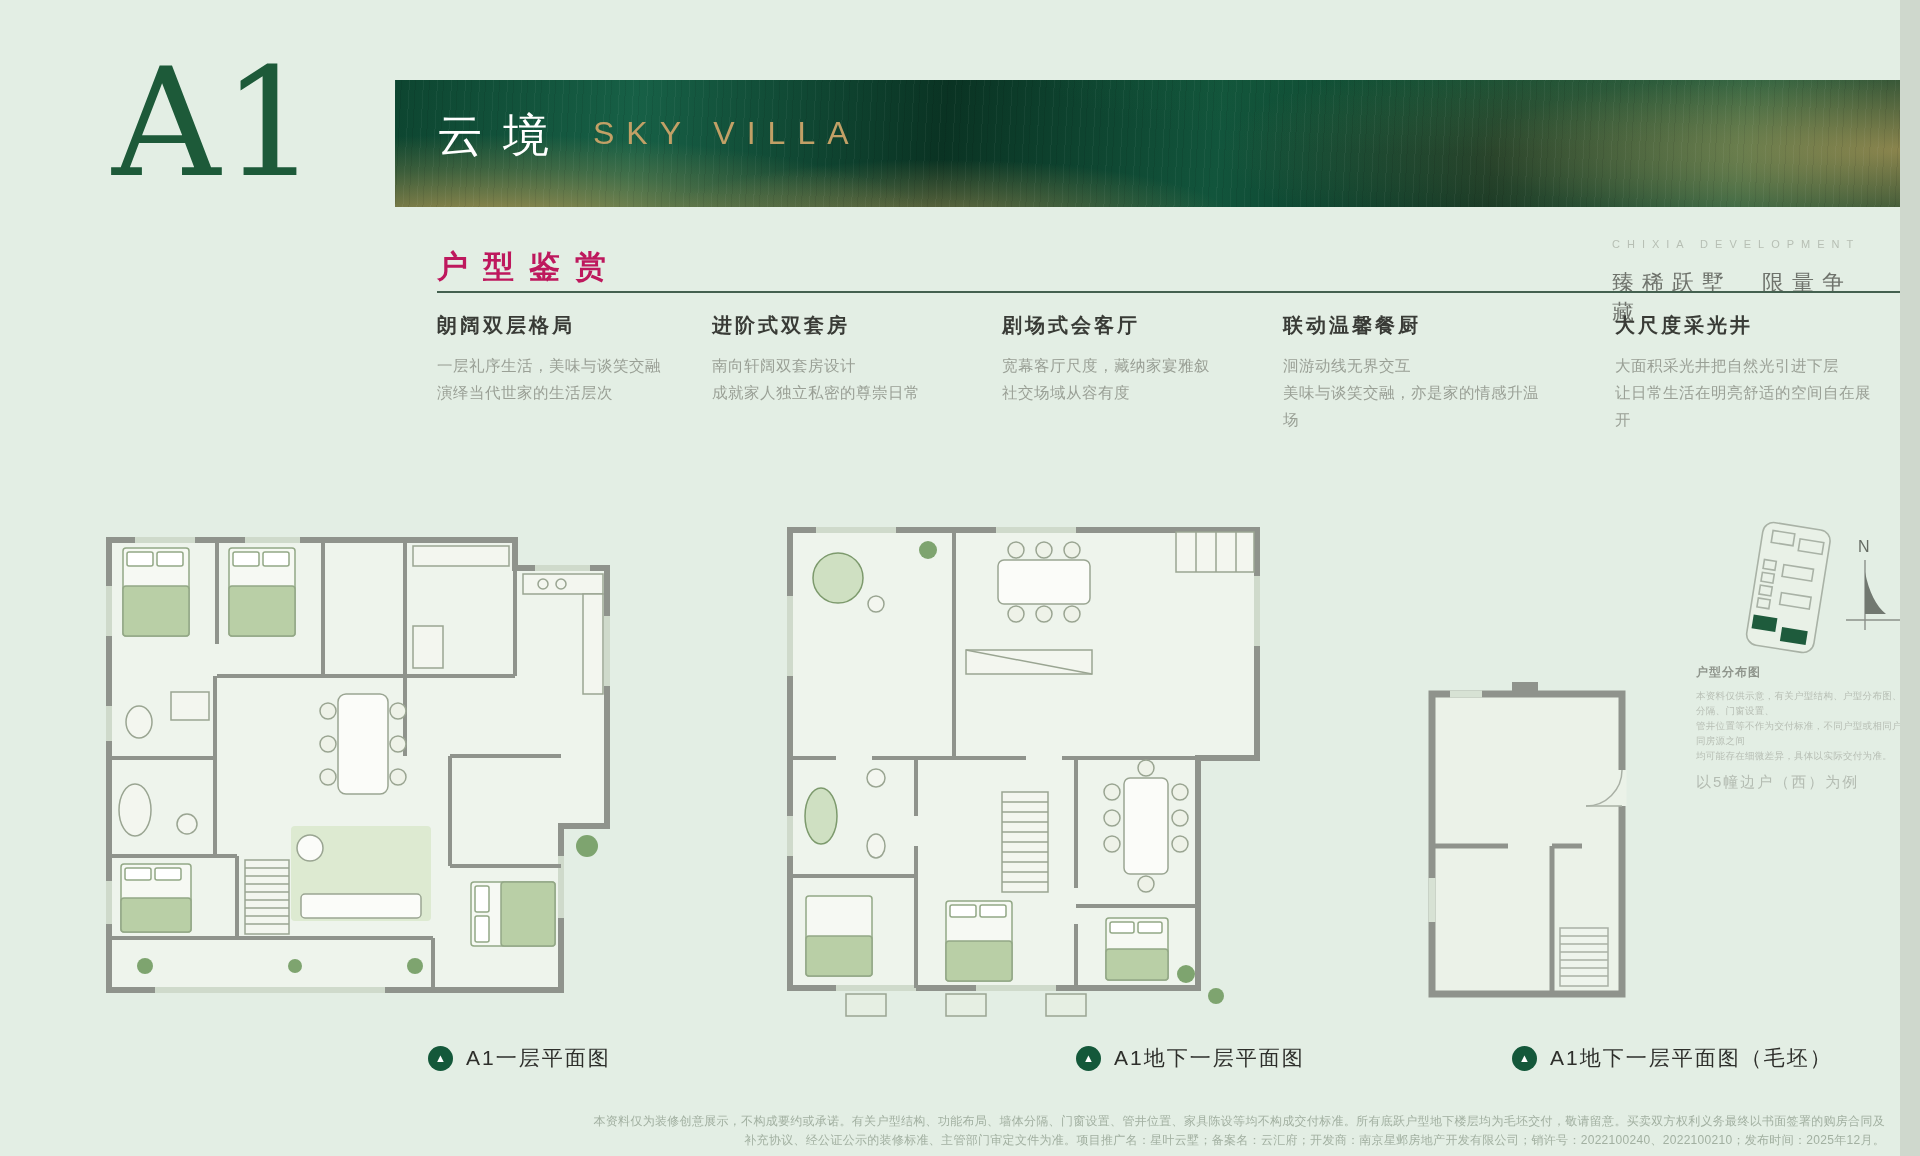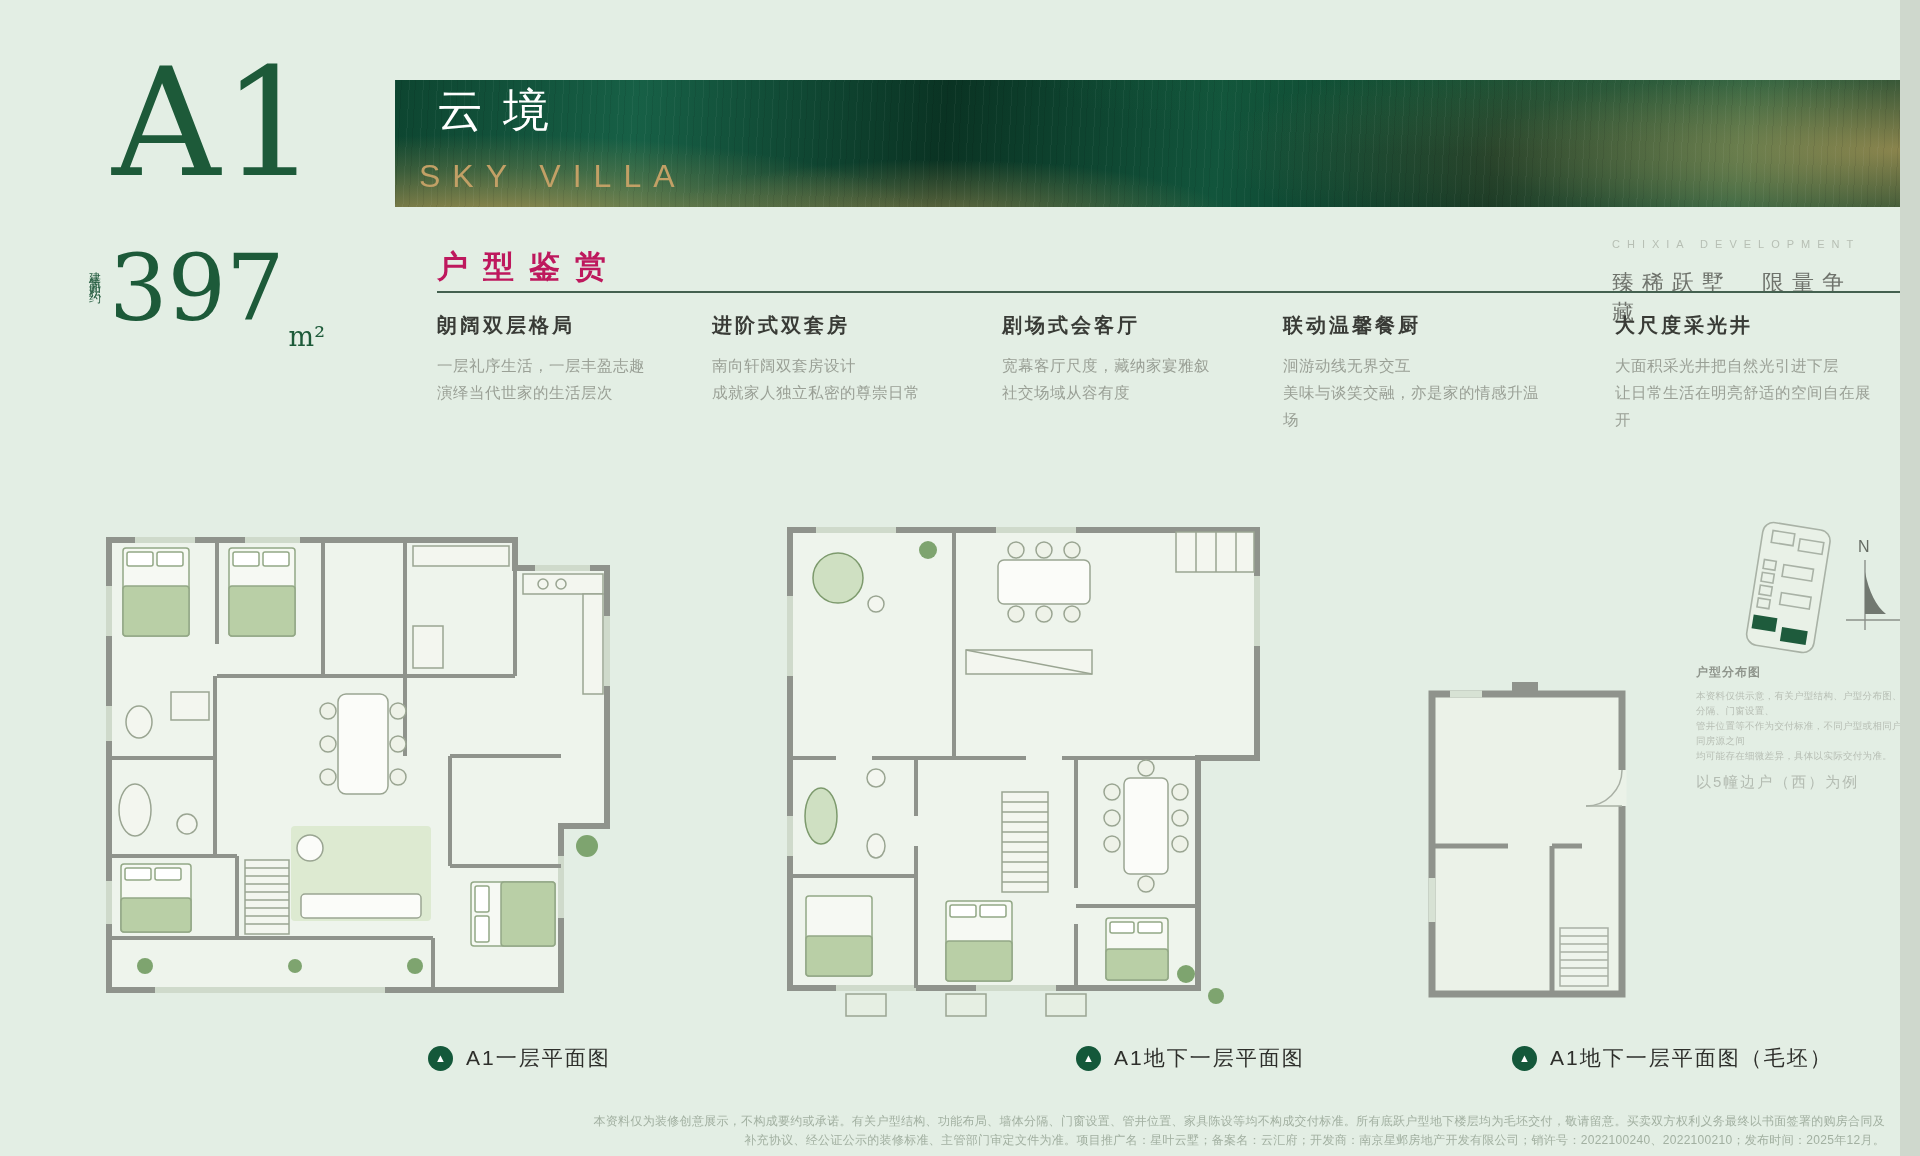--- a/index.html
+++ b/index.html
@@ -18,21 +18,21 @@
              align-self:flex-end;margin-left:4px;margin-bottom:2px;}
 
   
   .banner{position:absolute;left:395px;top:80px;width:1525px;height:127px;
     background:
       radial-gradient(60% 150% at 6% 118%, rgba(198,160,86,.85) 0%, rgba(198,160,86,.25) 32%, transparent 50%),
       radial-gradient(35% 90% at 36% 112%, rgba(208,172,98,.5), transparent 55%),
       radial-gradient(75% 170% at 99% 55%, rgba(206,170,95,.65) 0%, rgba(206,170,95,.15) 38%, transparent 60%),
       radial-gradient(45% 120% at 70% -20%, rgba(20,88,58,.9), transparent 65%),
       linear-gradient(97deg,#0d4530 0%,#176046 16%,#0a3323 36%,#12553c 54%,#082f20 72%,#15583e 88%,#0b3a28 100%);
-    display:flex;align-items:flex-start;flex-direction:column;}
+    display:flex;align-items:center;}
   .banner::after{content:"";position:absolute;inset:0;
     background:repeating-linear-gradient(93deg, rgba(255,255,255,.045) 0 1px, transparent 1px 6px,
                rgba(0,0,0,.07) 6px 7px, transparent 7px 14px);pointer-events:none;}
   .banner-cn{color:#ffffff;font-size:46px;letter-spacing:20px;margin:0 0 16px 42px;position:relative;z-index:1;}
   .banner-en{color:#c2a066;font-size:32px;letter-spacing:12px;margin:0 0 20px 24px;position:relative;z-index:1;}
 
   
   .section-heading{position:absolute;left:437px;top:246px;font-size:31px;font-weight:600;
                    letter-spacing:15px;color:#be185d;}
   .dev-block{position:absolute;left:1612px;top:238px;width:260px;}
@@ -70,41 +70,36 @@
               font-size:12px;line-height:19px;color:#a2b0a1;letter-spacing:.3px;}
 
   svg{display:block;}
 </style>
 </head>
 <body>
 
 <div class="page">
 
   <div class="unit-label">A1</div>
-  <div class="area-row">
-    <div class="area-vertical">建筑面积约</div>
-    <div class="area-number">397</div>
-    <div class="area-unit">m²</div>
-  </div>
 
   <div class="banner">
     <span class="banner-cn">云境</span>
     <span class="banner-en">SKY VILLA</span>
   </div>
 
   <div class="section-heading">户型鉴赏</div>
   <div class="dev-block">
     <div class="dev-en">CHIXIA DEVELOPMENT</div>
     <div class="dev-cn">臻稀跃墅　限量争藏</div>
   </div>
   <div class="rule"></div>
 
   <div class="feature f1">
     <h3>朗阔双层格局</h3>
-    <p>一层礼序生活，一层丰盈志趣</p>
+    <p>一层礼序生活，美味与谈笑交融</p>
     <p>演绎当代世家的生活层次</p>
   </div>
   <div class="feature f2">
     <h3>进阶式双套房</h3>
     <p>南向轩阔双套房设计</p>
     <p>成就家人独立私密的尊崇日常</p>
   </div>
   <div class="feature f3">
     <h3>剧场式会客厅</h3>
     <p>宽幕客厅尺度，藏纳家宴雅叙</p>

